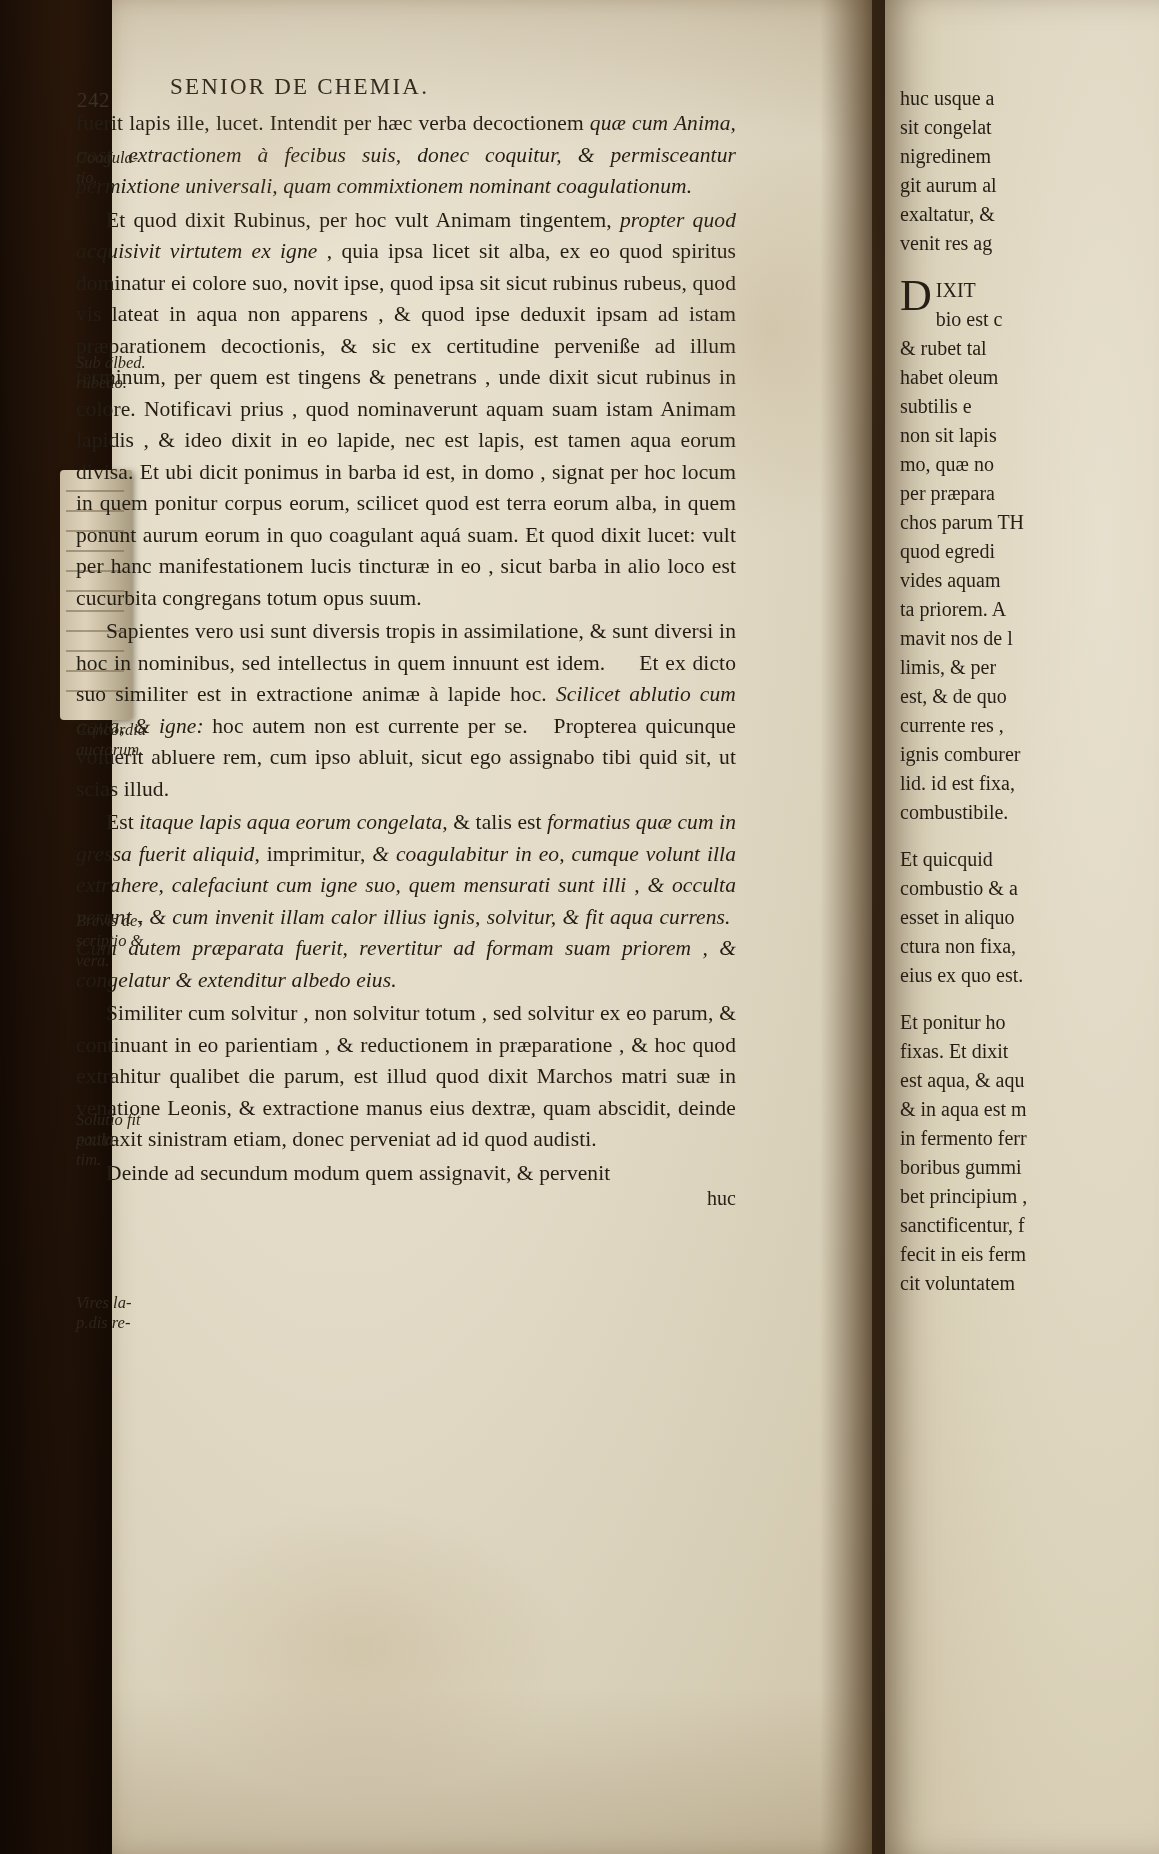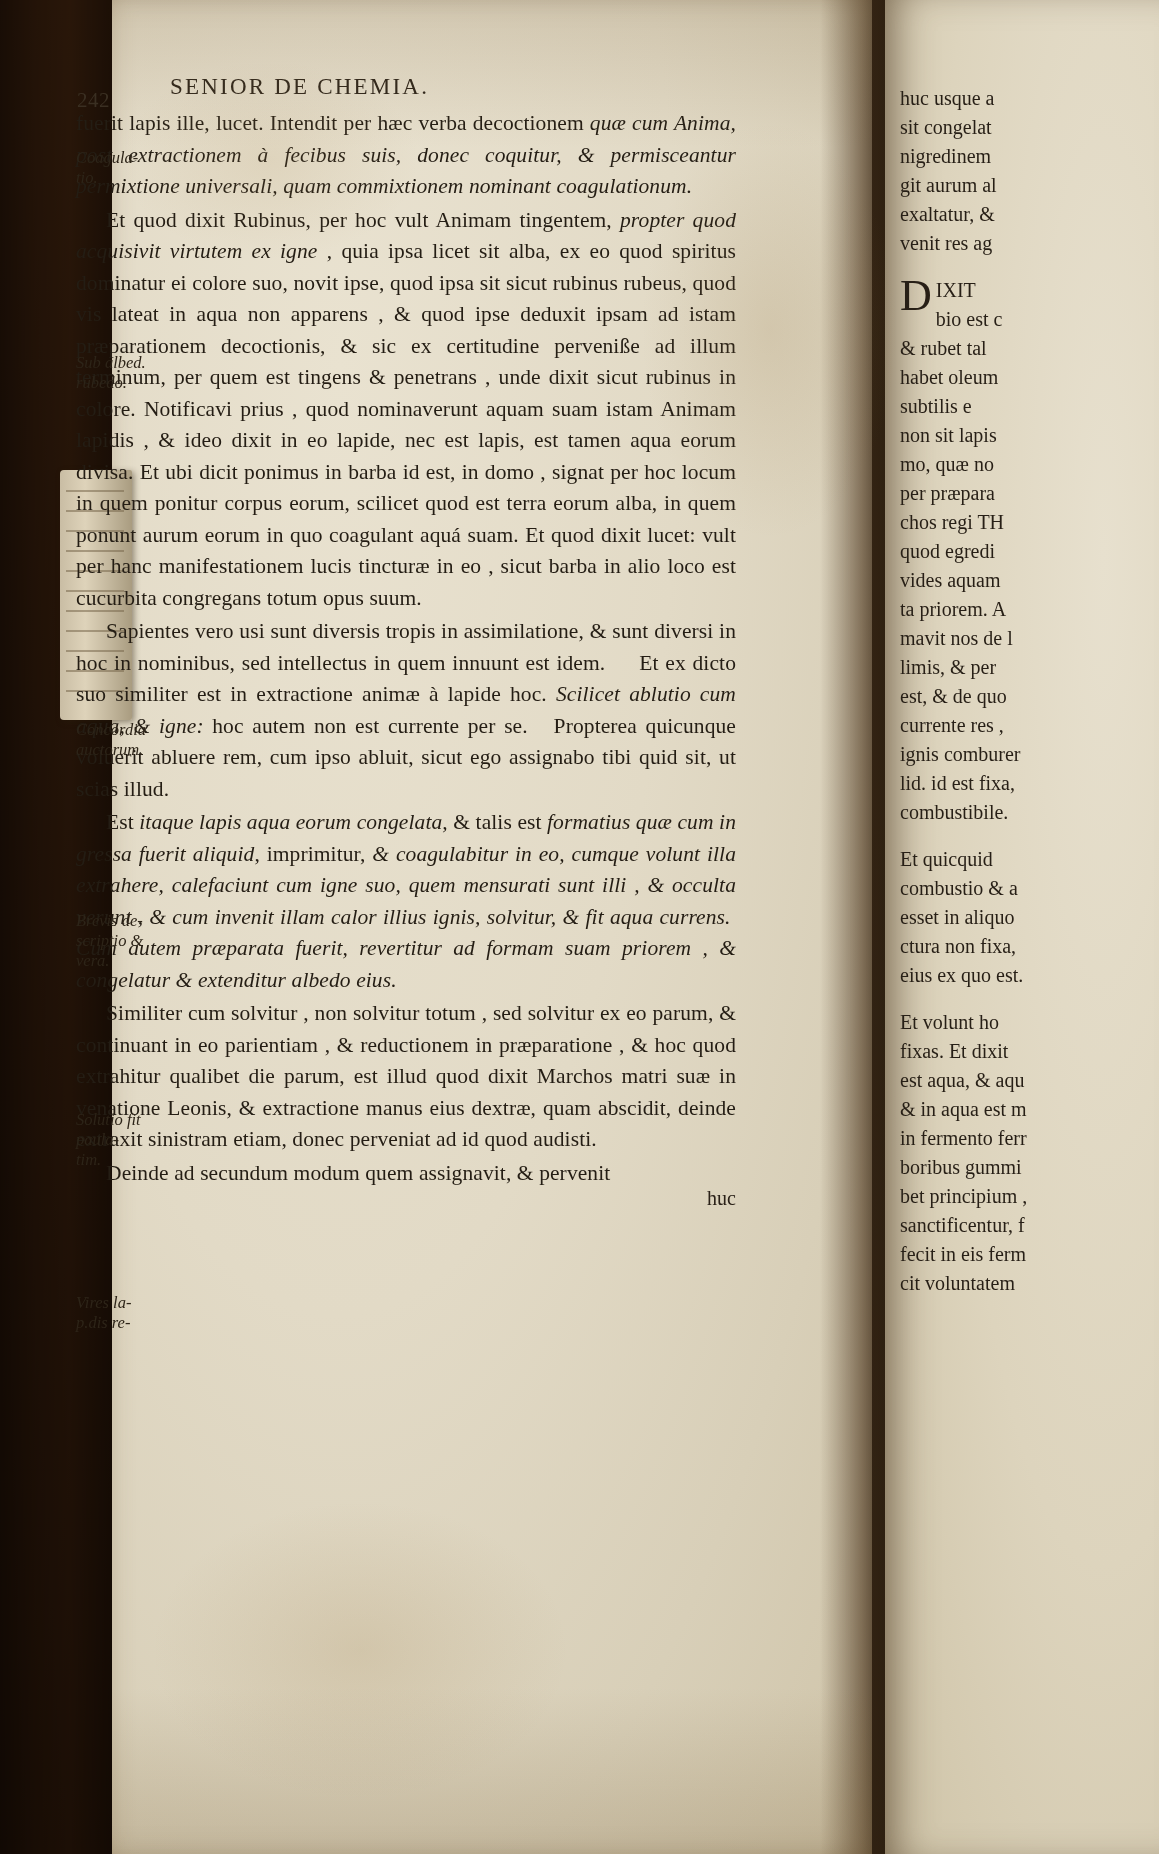--- a/index.html
+++ b/index.html
@@ -256,21 +256,21 @@
       <div id="rc-b">
           <span class="dropcap">D</span>
           <p class="r">IXIT</p>
           <p class="r">bio est c</p>
           <p class="r">&amp; rubet tal</p>
           <p class="r">habet oleum</p>
           <p class="r">subtilis e</p>
           <p class="r">non sit lapis</p>
           <p class="r">mo, quæ no</p>
           <p class="r">per præpara</p>
-          <p class="r">chos regi TH</p>
+          <p class="r">chos parum TH</p>
           <p class="r">quod egredi</p>
           <p class="r">vides aquam</p>
           <p class="r">ta priorem. A</p>
           <p class="r">mavit nos de l</p>
           <p class="r">limis, &amp; per</p>
           <p class="r">est, &amp; de quo</p>
           <p class="r">currente res ,</p>
           <p class="r">ignis comburer</p>
           <p class="r">lid. id est fixa,</p>
           <p class="r">combustibile.</p>
@@ -278,21 +278,21 @@
       <div class="gap"></div>
       <div id="rc-c">
           <p class="r">Et quicquid</p>
           <p class="r">combustio &amp; a</p>
           <p class="r">esset in aliquo</p>
           <p class="r">ctura non fixa,</p>
           <p class="r">eius ex quo est.</p>
         </div>
       <div class="gap"></div>
       <div id="rc-d">
-          <p class="r">Et volunt ho</p>
+          <p class="r">Et ponitur ho</p>
           <p class="r">fixas. Et dixit</p>
           <p class="r">est aqua, &amp; aqu</p>
           <p class="r">&amp; in aqua est m</p>
           <p class="r">in fermento ferr</p>
           <p class="r">boribus gummi</p>
           <p class="r">bet principium ,</p>
           <p class="r">sanctificentur, f</p>
           <p class="r">fecit in eis ferm</p>
           <p class="r">cit voluntatem</p>
         </div>

